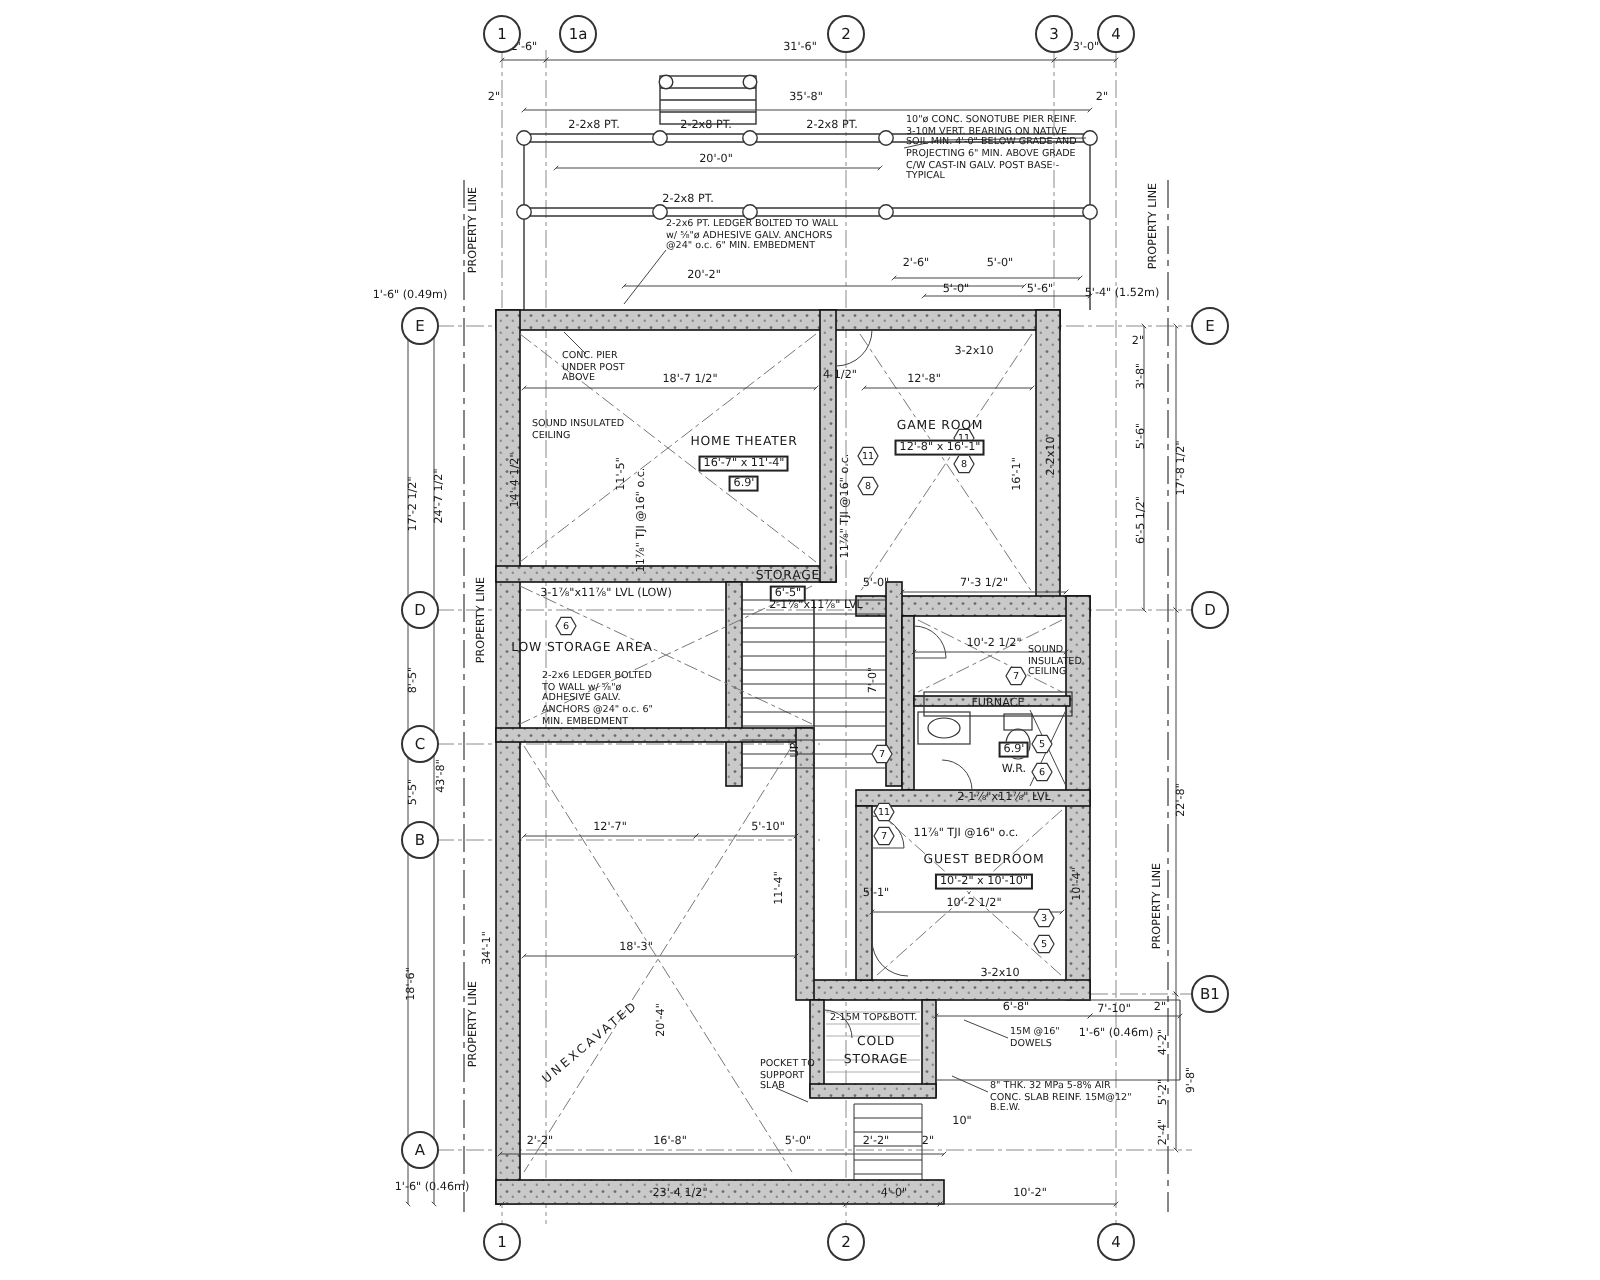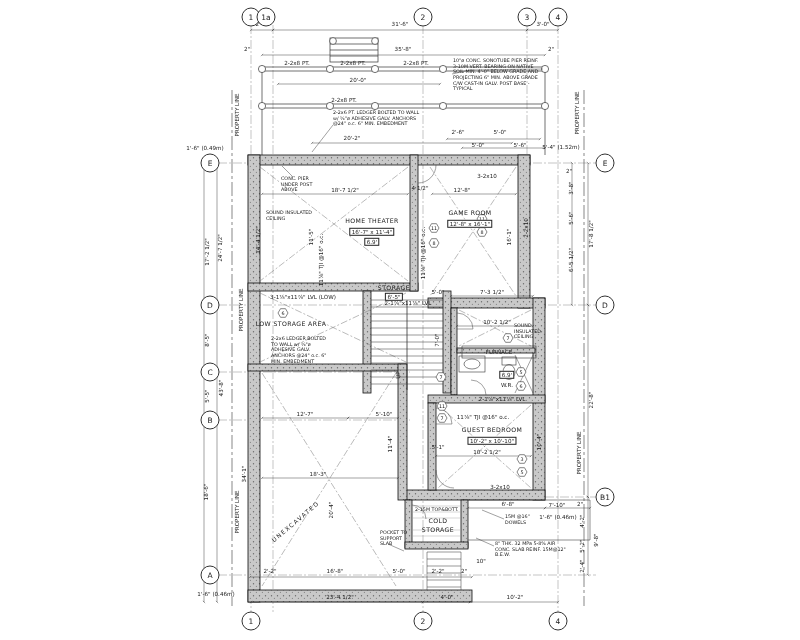--- a/index.html
+++ b/index.html
@@ -272,21 +272,21 @@
           <text y="1.7" text-anchor="middle" fill="#111" stroke="none">3</text>
         </g>
     <g transform="translate(522,472)">
           <polygon points="5,0 2.5,4.3 -2.5,4.3 -5,0 -2.5,-4.3 2.5,-4.3"></polygon>
           <text y="1.7" text-anchor="middle" fill="#111" stroke="none">5</text>
         </g>
   </g>
 </svg>
 
 <div class="bub" style="left:251px;top:17px">1</div>
-<div class="bub" style="left:266px;top:17px">1a</div>
+<div class="bub" style="left:289px;top:17px">1a</div>
 <div class="bub" style="left:423px;top:17px">2</div>
 <div class="bub" style="left:527px;top:17px">3</div>
 <div class="bub" style="left:558px;top:17px">4</div>
 <div class="bub" style="left:251px;top:621px">1</div>
 <div class="bub" style="left:423px;top:621px">2</div>
 <div class="bub" style="left:558px;top:621px">4</div>
 <div class="bub" style="left:210px;top:163px">E</div>
 <div class="bub" style="left:210px;top:305px">D</div>
 <div class="bub" style="left:210px;top:372px">C</div>
 <div class="bub" style="left:210px;top:420px">B</div>

